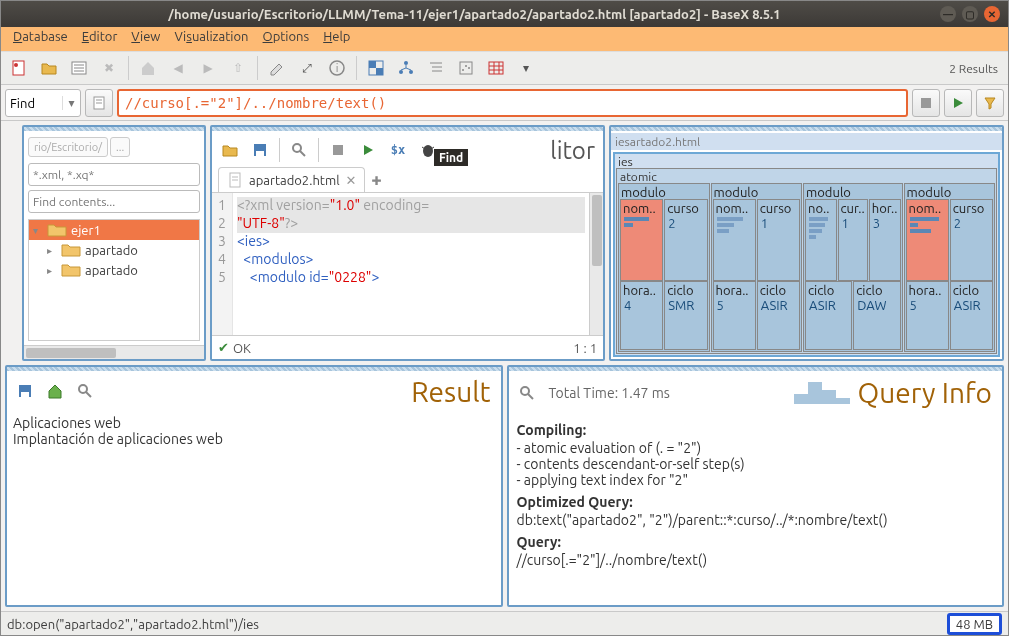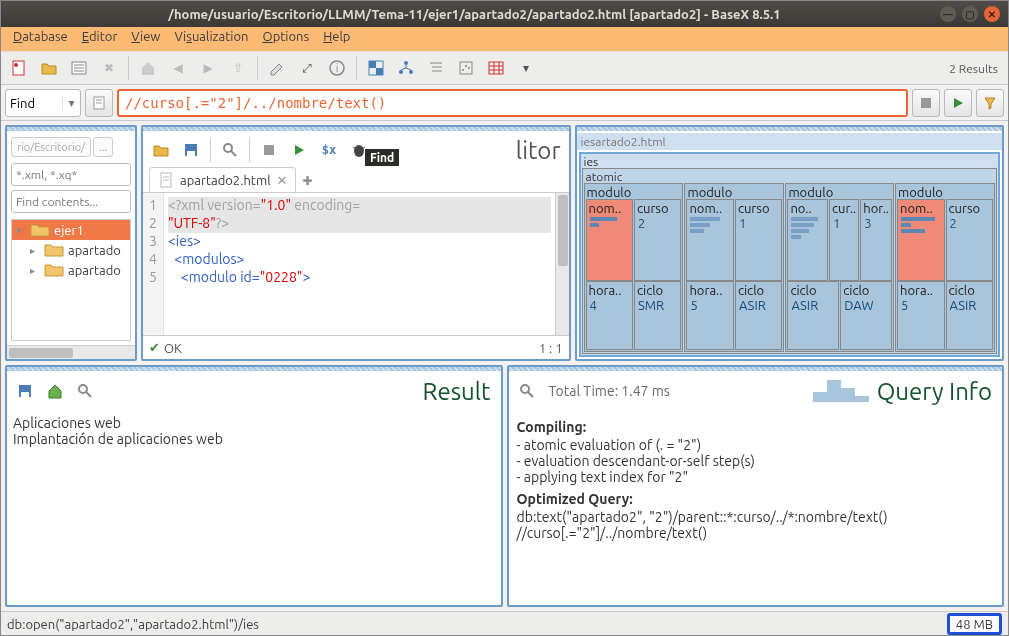--- a/index.html
+++ b/index.html
@@ -23,21 +23,21 @@
 .findcombo .dd { width: 18px; text-align: center; color: #777; border-left: 1px solid #ddd; }
 .queryinput { flex: 1; height: 28px; border: 2px solid #e86633; border-radius: 3px; background: #fff; padding: 0 6px; font-family: monospace; font-size: 14px; color: #e86633; outline: none; }
 .qbtn { width: 28px; height: 28px; border: 1px solid #b8b8b8; border-radius: 3px; background: linear-gradient(#fafafa,#e5e5e5); display: flex; align-items: center; justify-content: center; }
 .mainarea { flex: 1; display: flex; flex-direction: column; padding: 4px; gap: 4px; overflow: hidden; }
 .row { display: flex; gap: 4px; }
 .row.top { height: 236px; }
 .row.bottom { flex: 1; }
 .panel { border: 2px solid #6b9cc7; border-radius: 2px; background: #fff; display: flex; flex-direction: column; overflow: hidden; position: relative; }
 .panel::before { content: ""; position: absolute; top: 0; left: 0; right: 0; height: 4px; background: repeating-linear-gradient(45deg,#a8c5dc,#a8c5dc 2px,#c9dded 2px,#c9dded 4px); }
 .panel-inner { padding-top: 6px; height: 100%; display: flex; flex-direction: column; }
-.sidebar { width: 132px; }
+.sidebar { width: 184px; margin-left: 17px; }
 .breadcrumb { display: flex; padding: 4px; gap: 2px; }
 .bcitem { border: 1px solid #ccc; border-radius: 3px; padding: 3px 5px; font-size: 11px; color: #aaa; background: #fafafa; }
 .sideinput { margin: 2px 4px; border: 1px solid #bbb; border-radius: 3px; padding: 4px; font-size: 12px; color: #999; }
 .tree { flex: 1; margin: 4px; border: 1px solid #ccc; background: #fff; overflow: auto; font-size: 13px; }
 .treeitem { display: flex; align-items: center; padding: 2px 4px; gap: 4px; }
 .treeitem.sel { background: #f07746; color: #fff; }
 .folder-icon { width: 20px; height: 16px; display: inline-block; }
 .folder-icon svg { width: 100%; height: 100%; }
 .arrow { width: 10px; color: #888; font-size: 10px; }
 .scrollbar-h { height: 14px; background: #e9e9e9; border-top: 1px solid #ccc; position: relative; }
@@ -70,21 +70,21 @@
 .tm-row { display: flex; gap: 1px; }
 .tm-cell { border: 1px solid #888; background: #a8c5dc; padding: 1px; flex: 1; display: flex; flex-direction: column; font-size: 11px; }
 .tm-cell.leaf { min-height: 46px; }
 .tm-cell .lbl { font-size: 13px; color: #222; padding: 0 1px; white-space: nowrap; overflow: hidden; }
 .tm-cell .val { font-size: 13px; color: #1a4d7a; padding: 1px 2px; }
 .salmon { background: #ee8a77; }
 .tm-bars { padding: 2px; }
 .tm-bars div { height: 4px; background: #5b87b5; margin-bottom: 2px; }
 .result-panel { flex: 1; }
 .res-toolbar { height: 36px; display: flex; align-items: center; padding: 0 4px; gap: 2px; }
-.res-title { margin-left: auto; font-size: 24px; color: #14532d; margin-right: 6px; }
+.res-title { margin-left: auto; font-size: 28px; color: #a16207; margin-right: 6px; }
 .res-body { flex: 1; font-family: monospace; font-size: 14px; padding: 6px; color: #333; }
 .qinfo-panel { flex: 1; }
 .qi-head { display: flex; align-items: center; padding: 4px; }
 .qi-time { font-size: 14px; color: #666; margin-left: 8px; }
 .qi-chart { margin-left: auto; display: flex; align-items: flex-end; gap: 0; }
 .qi-chart div { background: #a8c5dc; }
 .qi-body { flex: 1; padding: 4px 8px; font-size: 14px; color: #333; overflow: auto; }
 .qi-body b { display: block; margin-top: 6px; margin-bottom: 2px; }
 .statusbar { height: 24px; border-top: 1px solid #c9c9c9; display: flex; align-items: center; padding: 0 6px; font-size: 13px; background: #ededeb; }
 .statusbar .mem { margin-left: auto; border: 3px solid #1d4ed8; border-radius: 3px; padding: 1px 6px; background: #fff; }
@@ -527,24 +527,25 @@
               <div style="width:14px;height:10px"></div>
                 <div style="width:14px;height:22px"></div>
                 <div style="width:14px;height:14px"></div>
                 <div style="width:14px;height:6px"></div>
             </div>
             <div class="res-title" style="margin-left:8px">Query Info</div>
           </div>
           <div class="qi-body">
             <b>Compiling:</b>
             <div>- atomic evaluation of (. = "2")</div>
-            <div>- evaluation descendant-or-self step(s)</div>
+            <div>- contents descendant-or-self step(s)</div>
             <div>- applying text index for "2"</div>
             <b>Optimized Query:</b>
             <div>db:text("apartado2", "2")/parent::*:curso/../*:nombre/text()</div>
+            <b>Query:</b>
             <div>//curso[.="2"]/../nombre/text()</div>
           </div>
         </div>
       </div>
     </div>
   </div>
 
   <div class="statusbar">
     <span>db:open("apartado2","apartado2.html")/ies</span>
     <span class="mem">48 MB</span>

